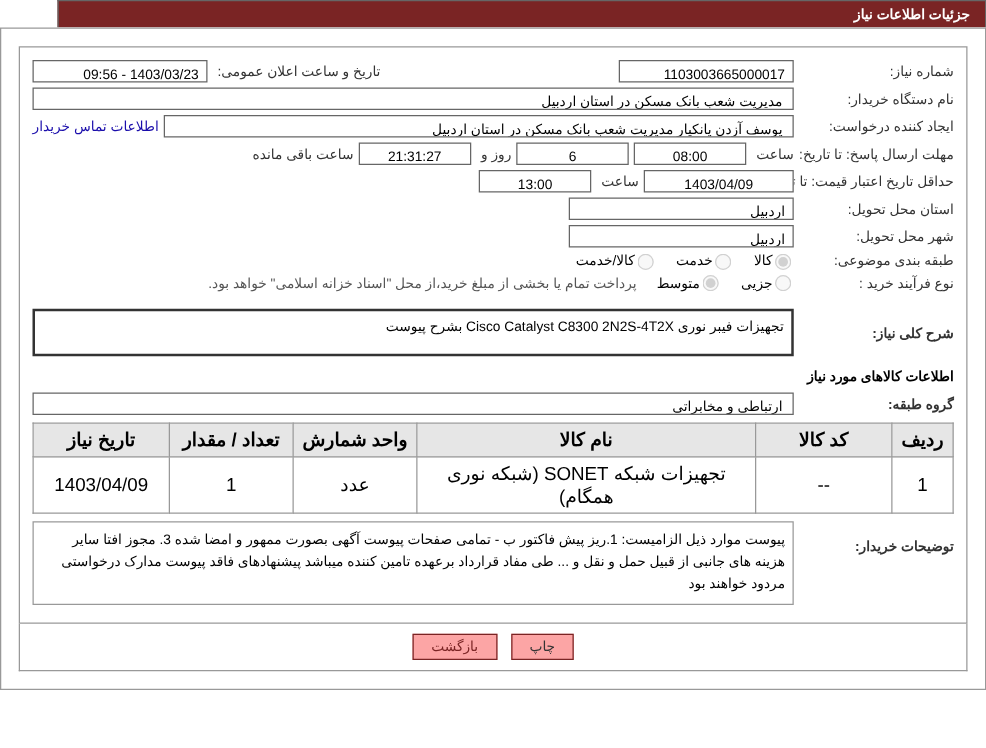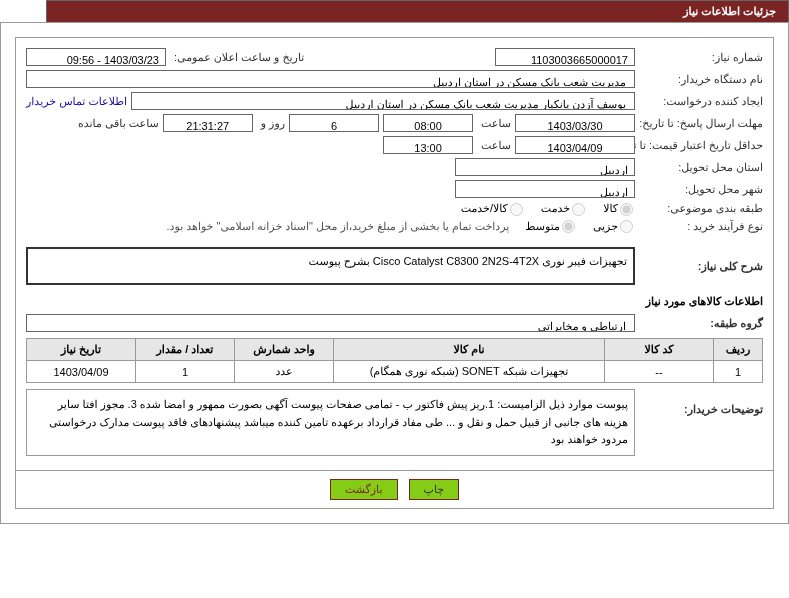--- a/index.html
+++ b/index.html
@@ -80,39 +80,39 @@
 .note { color: #555; }
 .table {
   width: 100%;
   border-collapse: collapse;
   margin-top: 6px;
 }
 .table th, .table td {
   border: 1px solid #999;
   padding: 4px;
   text-align: center;
-  font-size: 11px;
+  font-size: 15px;
 }
 .table th { background: #e6e6e6; font-weight: bold; }
 .explain-box {
   border: 1px solid #999;
   padding: 6px;
   text-align: right;
   line-height: 1.6;
   flex: 1;
 }
 .button-row {
   border: 1px solid #999;
   border-top: none;
   padding: 8px;
   text-align: center;
 }
 .btn {
   border: 1px solid #7a2424;
-  background: #84cc16;
+  background: #fca5a5;
   color: #333;
   padding: 3px 14px;
   margin: 0 4px;
   cursor: pointer;
   font-family: inherit;
   font-size: 11px;
 }
 .btn-back { color: #7a2424; }
 input[type="radio"] { vertical-align: middle; margin: 0 2px; }
 .spacer { flex: 1; }
@@ -162,21 +162,20 @@
       </div>
 
       <div class="row">
         <span class="lbl lbl-w">ایجاد کننده درخواست:</span>
         <span class="box box-long">یوسف  آزدن یانکیار مدیریت شعب بانک مسکن در استان اردبیل</span>
         <span class="link-blue">اطلاعات تماس خریدار</span>
       </div>
 
       <div class="row">
         <span class="lbl lbl-w">مهلت ارسال پاسخ: تا تاریخ:</span>
-        <span class="box box-120">1403/03/30</span>
         <span class="lbl">ساعت</span>
         <span class="box box-90">08:00</span>
         <span class="box box-90">6</span>
         <span class="lbl">روز و</span>
         <span class="box box-90">21:31:27</span>
         <span class="lbl">ساعت باقی مانده</span>
       </div>
 
       <div class="row">
         <span class="lbl lbl-w">حداقل تاریخ اعتبار قیمت: تا تاریخ:</span>

